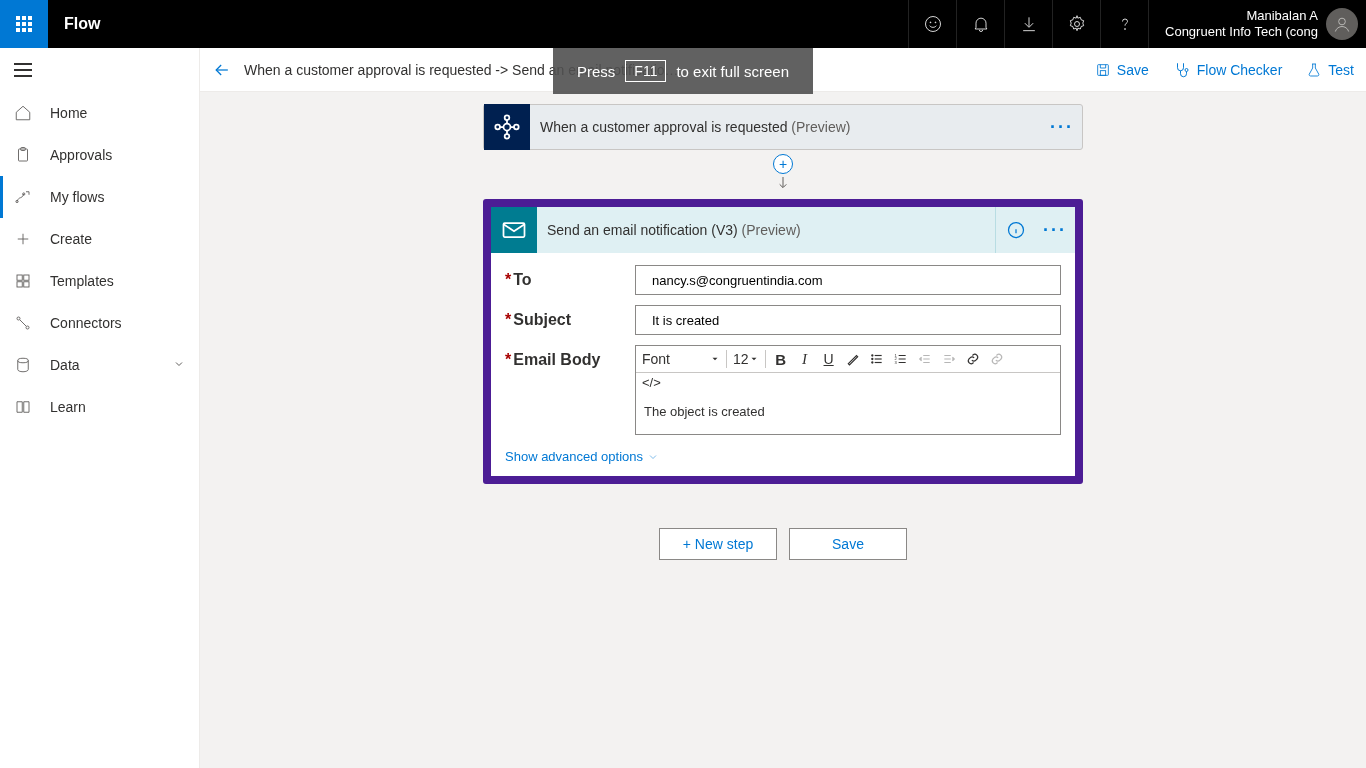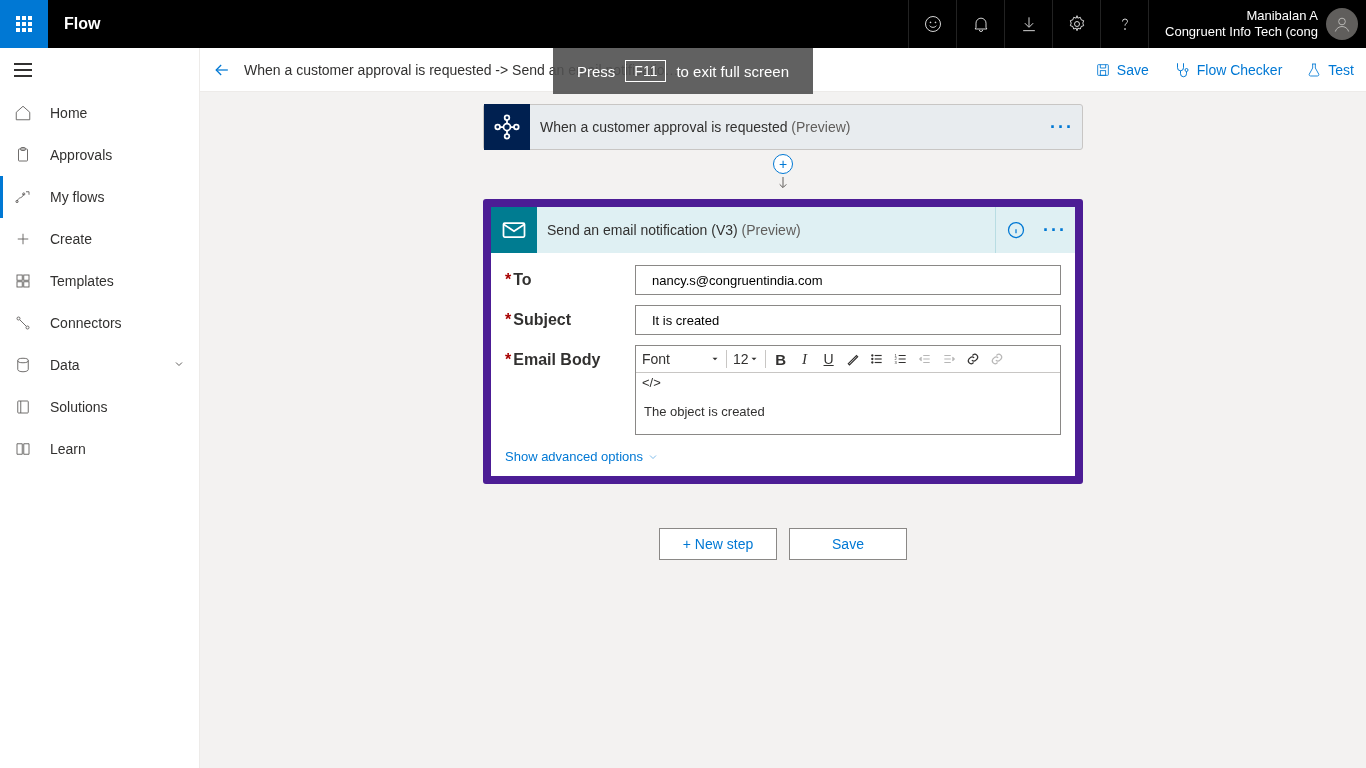--- a/index.html
+++ b/index.html
@@ -229,29 +229,20 @@
         </svg>
       </span>
     <span>Data</span>
     <span class="chev"><svg width="12" height="12" viewBox="0 0 24 24" stroke="#605e5c" fill="none" stroke-width="2">
           <path d="M6 9l6 6 6-6"></path>
         </svg></span>
   </div>
   <div class="nav-item">
     <span class="nav-icon">
         <svg width="18" height="18" viewBox="0 0 24 24">
-          <rect x="5" y="4" width="14" height="16" rx="1"></rect>
-          <path d="M9 4v16"></path>
-        </svg>
-      </span>
-    <span>Solutions</span>
-  </div>
-  <div class="nav-item">
-    <span class="nav-icon">
-        <svg width="18" height="18" viewBox="0 0 24 24">
           <path d="M4 5h7v14H4zM13 5h7v14h-7z"></path>
         </svg>
       </span>
     <span>Learn</span>
   </div>
 </div>
 
 <div class="toolbar">
   <div class="back-arrow">
     <svg width="20" height="20" viewBox="0 0 24 24">

